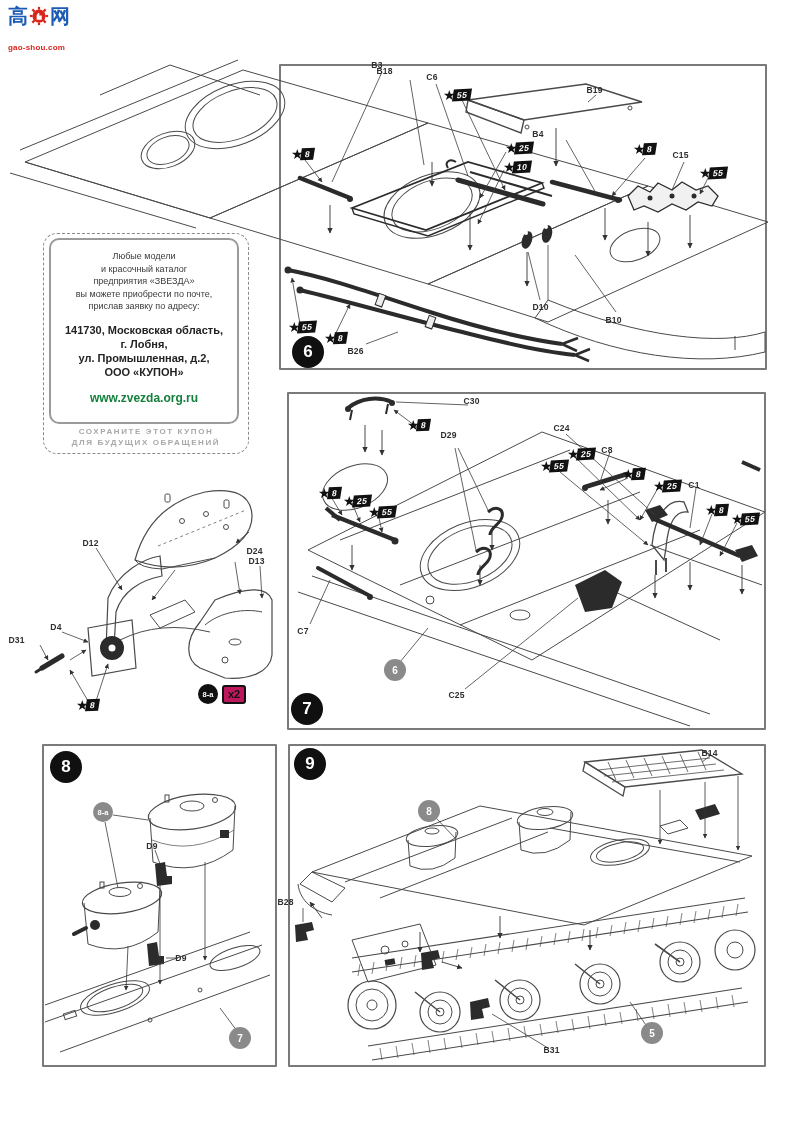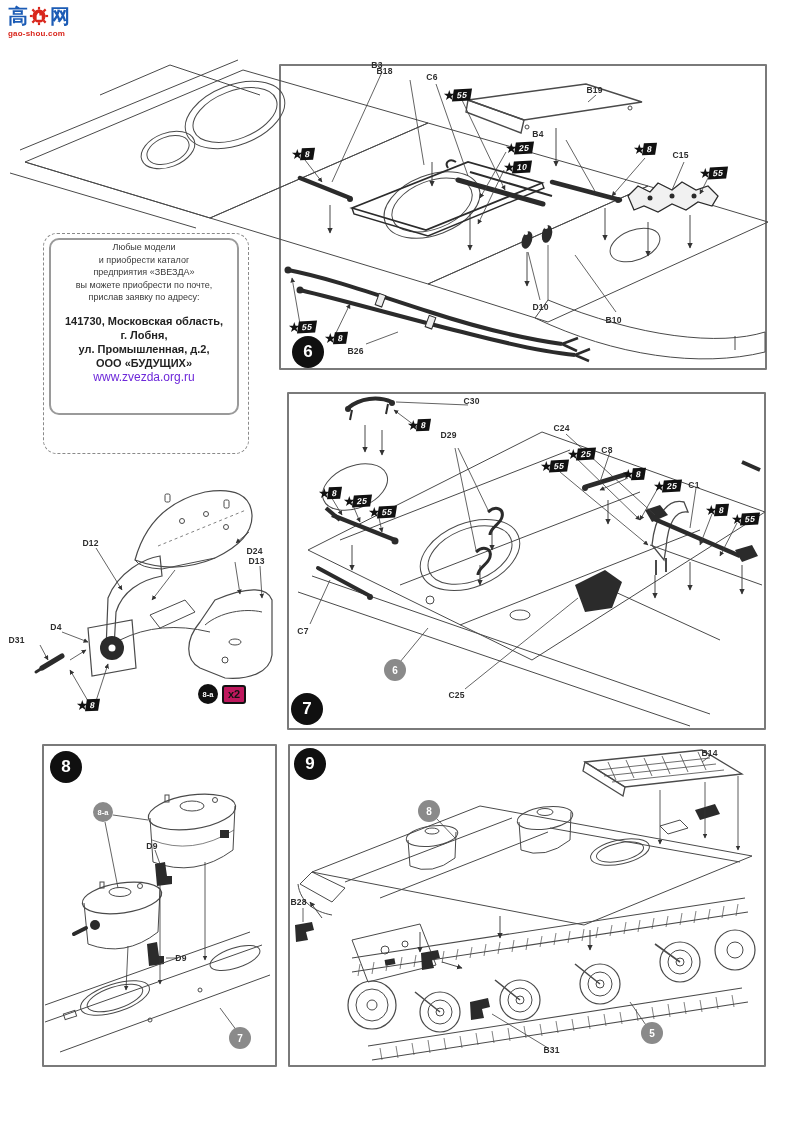--- a/index.html
+++ b/index.html
@@ -18,31 +18,31 @@
         font-size:10px;font-weight:bold;display:flex;align-items:center;justify-content:center;z-index:6;}
   .refc.sm{width:20px;height:20px;font-size:7.5px;}
   .defc{position:absolute;width:20px;height:20px;border-radius:50%;background:#101010;color:#fff;
         font-size:7.5px;font-weight:bold;display:flex;align-items:center;justify-content:center;z-index:6;}
   .qty{position:absolute;border:2px solid #111;border-radius:3px;background:#be185d;color:#111;
        font-size:11px;font-weight:bold;height:15px;line-height:15px;padding:0 4px;z-index:6;}
   
   .coupon{position:absolute;left:43px;top:233px;width:204px;height:219px;border:1.5px dashed #8a8a8a;
           border-radius:14px;z-index:4;background:#fff;}
   .coupon-inner{position:absolute;left:5px;top:4px;width:186px;height:172px;border:2.5px solid #9a9a9a;
-          border-radius:10px;text-align:center;padding-top:1px;}
+          border-radius:10px;text-align:center;padding-top:10px;}
   .c-intro{font-size:9px;line-height:12.5px;color:#3a3a3a;}
   .c-addr{font-size:11px;line-height:14px;font-weight:bold;color:#222;margin-top:10px;}
-  .c-web{font-size:12px;font-weight:normal;color:#6d28d9;}
+  .c-web{font-size:12px;font-weight:bold;color:#15803d;margin-top:12px;}
   .c-foot{position:absolute;left:0;bottom:5px;width:100%;text-align:center;font-size:8px;font-weight:bold;
           color:#a8a8a8;letter-spacing:1.6px;line-height:11px;}
   
   .logo{position:absolute;left:8px;top:5px;z-index:7;width:70px;}
   .logo-row{display:flex;align-items:center;gap:1px;}
   .logo-cn{font-size:20px;font-weight:bold;color:#1b5bb5;line-height:22px;}
-  .logo-domain{font-size:8px;font-weight:bold;color:#d9261c;margin-top:2px;letter-spacing:.2px;}
+  .logo-domain{font-size:8px;font-weight:bold;color:#d9261c;margin-top:16px;letter-spacing:.2px;}
 </style>
 </head>
 <body>
 
 <div class="page">
 
   <div class="logo">
     <div class="logo-row">
       <span class="logo-cn">高</span>
       <svg width="20" height="20" viewBox="-11 -11 22 22">
@@ -409,31 +409,35 @@
           <path d="M548,1048 L492,1014"></path>
         <path d="M436,818 L455,838"></path>
           <path d="M648,1028 L630,1002"></path>
       </g>
     </g>
   </svg>
 
   <div class="coupon">
     <div class="coupon-inner">
       <div class="c-intro">Любые модели</div>
-      <div class="c-intro">и приобрести каталог</div>
+      <div class="c-intro">и красочный каталог</div>
       <div class="c-intro">предприятия «ЗВЕЗДА»</div>
       <div class="c-intro">вы можете приобрести по почте,</div>
       <div class="c-intro">прислав заявку по адресу:</div>
       <div class="c-addr">
         <div>141730, Московская область,</div>
         <div>г. Лобня,</div>
         <div>ул. Промышленная, д.2,</div>
-        <div>ООО «БУДУЩИХ»</div>
+        <div>ООО «КУПОН»</div>
       </div>
       <div class="c-web">www.zvezda.org.ru</div>
+    </div>
+    <div class="c-foot">
+      <div>СОХРАНИТЕ ЭТОТ КУПОН</div>
+      <div>ДЛЯ БУДУЩИХ ОБРАЩЕНИЙ</div>
     </div>
   </div>
 
   <div class="stepc" style="left:292px;top:336px">6</div>
   <div class="stepc" style="left:291px;top:693px">7</div>
   <div class="stepc" style="left:50px;top:751px">8</div>
   <div class="stepc" style="left:294px;top:748px">9</div>
 
   <div class="refc" style="left:384px;top:659px">6</div>
   <div class="refc sm" style="left:93px;top:802px">8-a</div>
@@ -465,21 +469,21 @@
   <div class="lbl" style="left:553px;top:423px">C24</div>
   <div class="lbl" style="left:601px;top:445px">C8</div>
   <div class="lbl" style="left:688px;top:480px">C1</div>
   <div class="lbl" style="left:297px;top:626px">C7</div>
   <div class="lbl" style="left:448px;top:690px">C25</div>
 
   <div class="lbl" style="left:146px;top:841px">D9</div>
   <div class="lbl" style="left:175px;top:953px">D9</div>
 
   <div class="lbl" style="left:701px;top:748px">B14</div>
-  <div class="lbl" style="left:290px;top:897px">B28</div>
+  <div class="lbl" style="left:277px;top:897px">B28</div>
   <div class="lbl" style="left:543px;top:1045px">B31</div>
 
   <div class="badge" style="left:291px;top:147px">
       <span class="star">★</span>
       <span class="flag">8</span>
     </div>
   <div class="badge" style="left:443px;top:88px">
       <span class="star">★</span>
       <span class="flag">55</span>
     </div>

